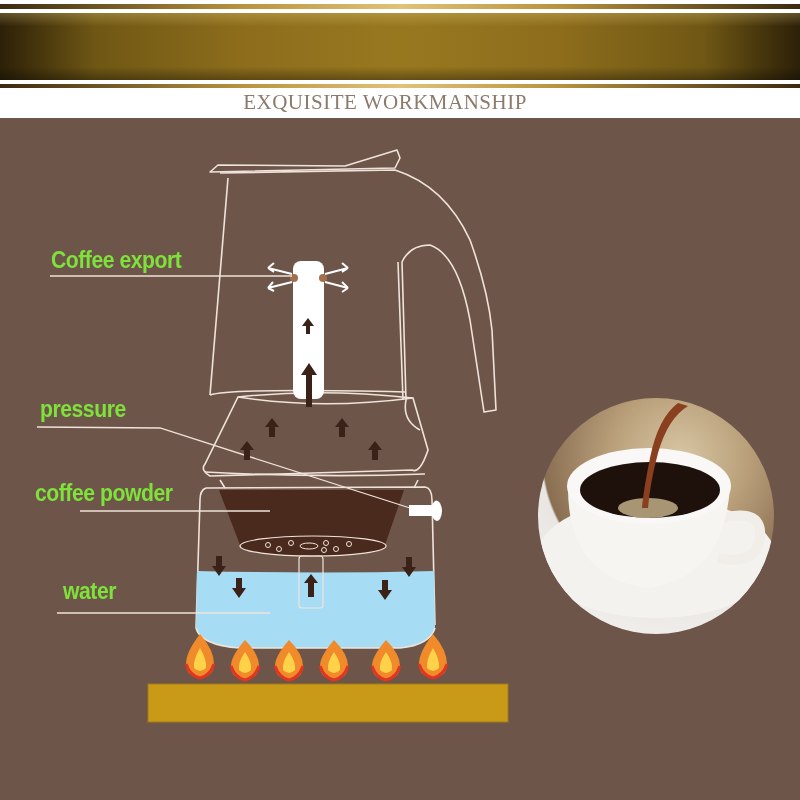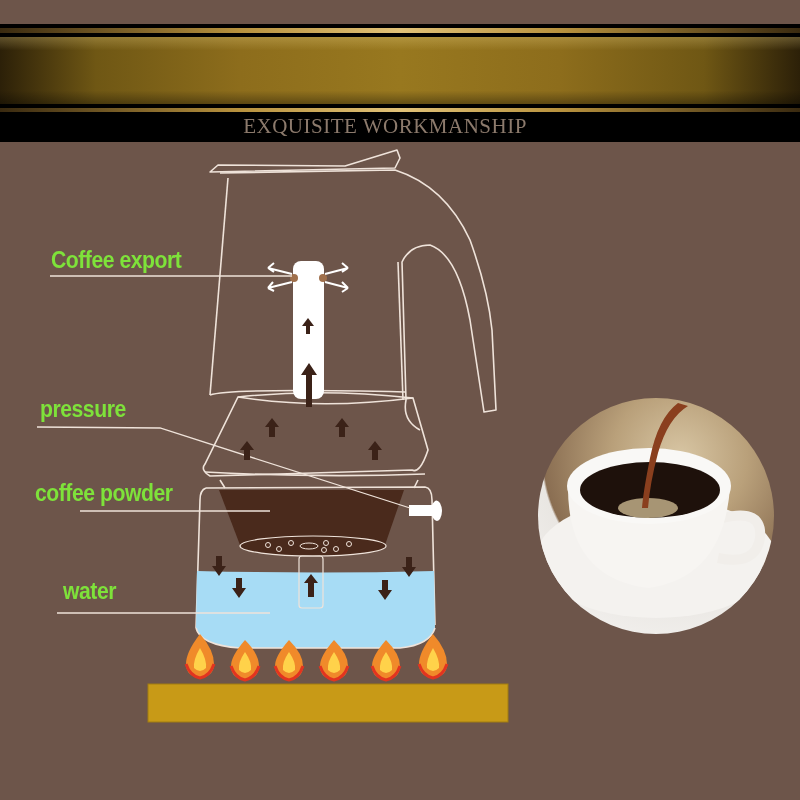--- a/index.html
+++ b/index.html
@@ -1,17 +1,17 @@
 <!DOCTYPE html>
 <html><head>
   <meta charset="utf-8">
   <style>
     html, body { margin: 0; padding: 0; }
     body { width: 800px; height: 800px; overflow: hidden; background: #6d554a; position: relative; font-family: "Liberation Sans", sans-serif; }
-    .header { position: absolute; left: 0; top: 0; width: 800px; height: 118px; background: #000000; margin-top: 24px; }
+    .header { position: absolute; left: 0; top: 0; width: 800px; height: 118px; background: #ffffff; }
     .gold-line-top { position: absolute; left: 0; top: 4px; width: 800px; height: 5px;
       background: linear-gradient(90deg, #3a2a10 0%, #b8923e 30%, #e2c278 50%, #b8923e 70%, #3a2a10 100%); }
     .gold-band { position: absolute; left: 0; top: 13px; width: 800px; height: 67px;
       background: linear-gradient(90deg, #2c2008 0%, #6f5714 12%, #8d6d1c 30%, #98781f 50%, #8d6d1c 70%, #6f5714 88%, #2c2008 100%); }
     .gold-band::after { content: ""; position: absolute; left: 0; right: 0; top: 0; height: 100%;
       background: linear-gradient(180deg, rgba(255,230,150,0.25) 0%, rgba(0,0,0,0) 20%, rgba(0,0,0,0) 80%, rgba(0,0,0,0.35) 100%); }
     .gold-line-bottom { position: absolute; left: 0; top: 84px; width: 800px; height: 4px;
       background: linear-gradient(90deg, #3a2a10 0%, #b8923e 30%, #e2c278 50%, #b8923e 70%, #3a2a10 100%); }
     .tagline { position: absolute; left: 0; top: 90px; width: 800px; text-align: center;
       font-family: "Liberation Serif", serif; font-size: 21px; color: #8c7a6c; letter-spacing: 0.5px; padding-left: 10px; box-sizing: border-box; margin-left: -20px; }

